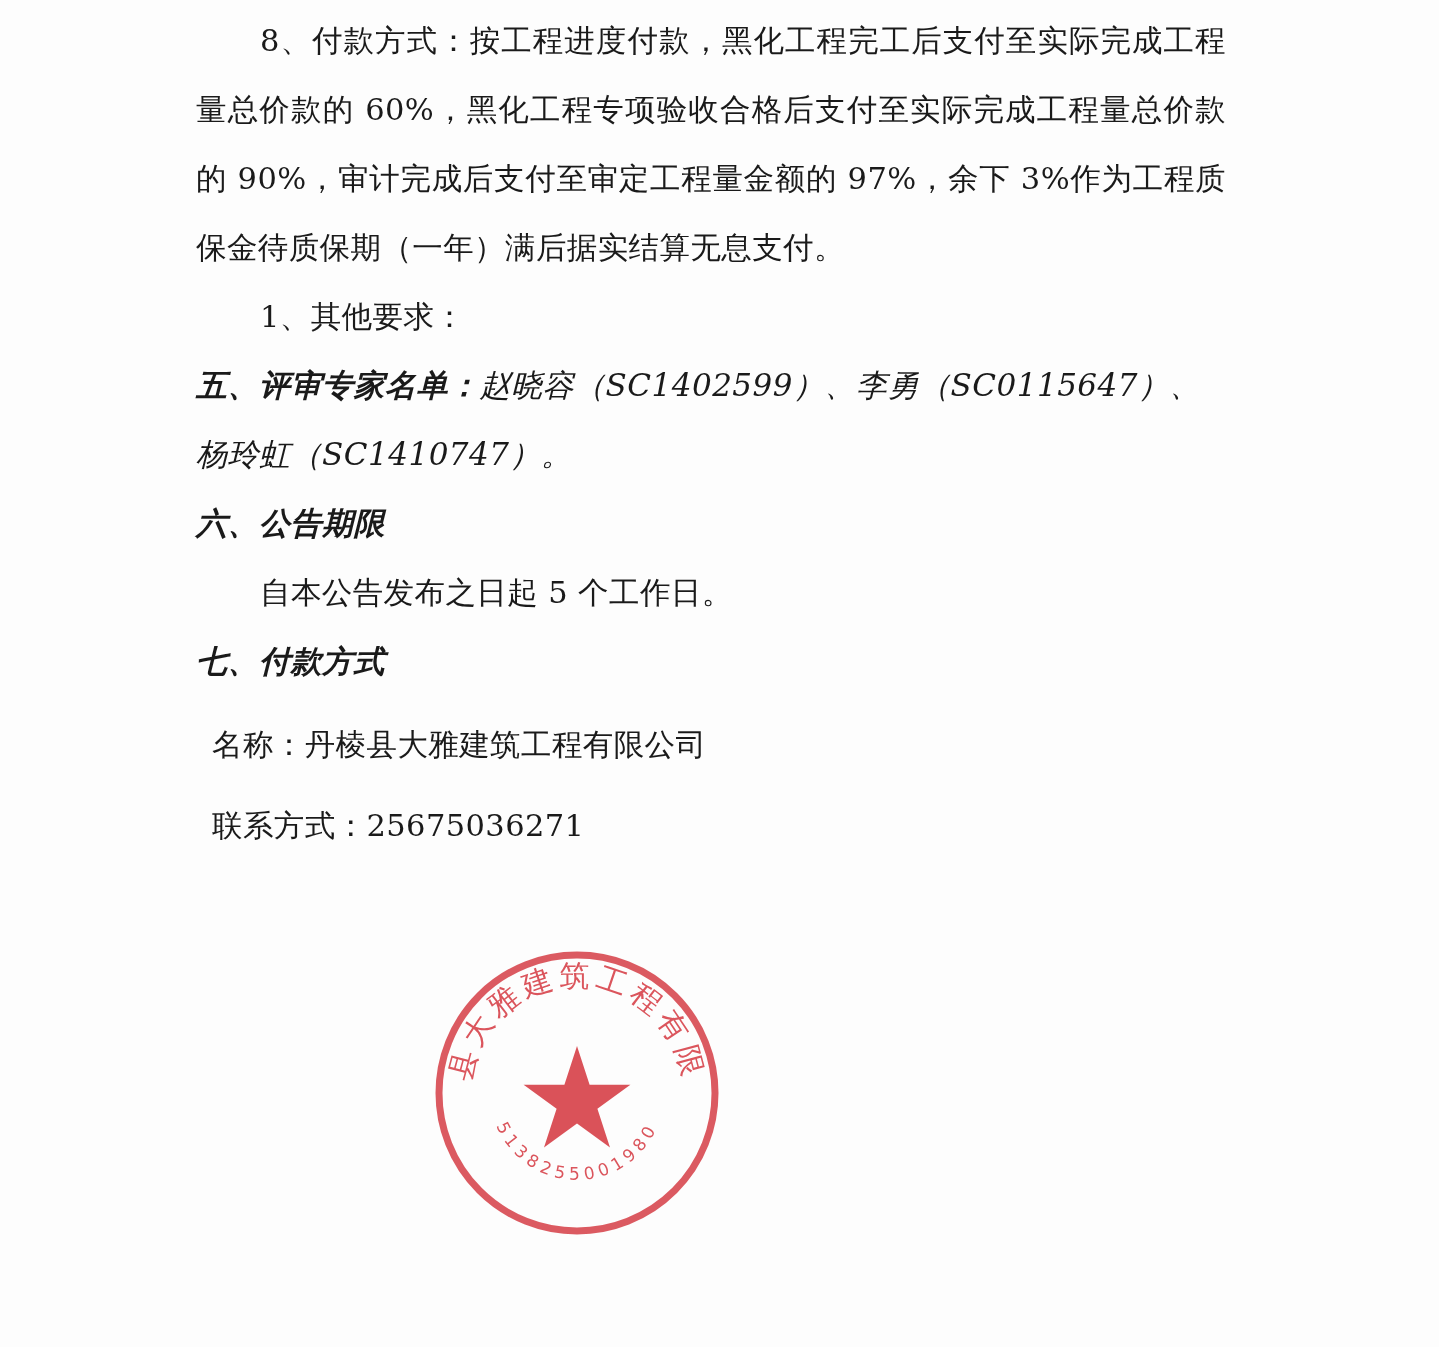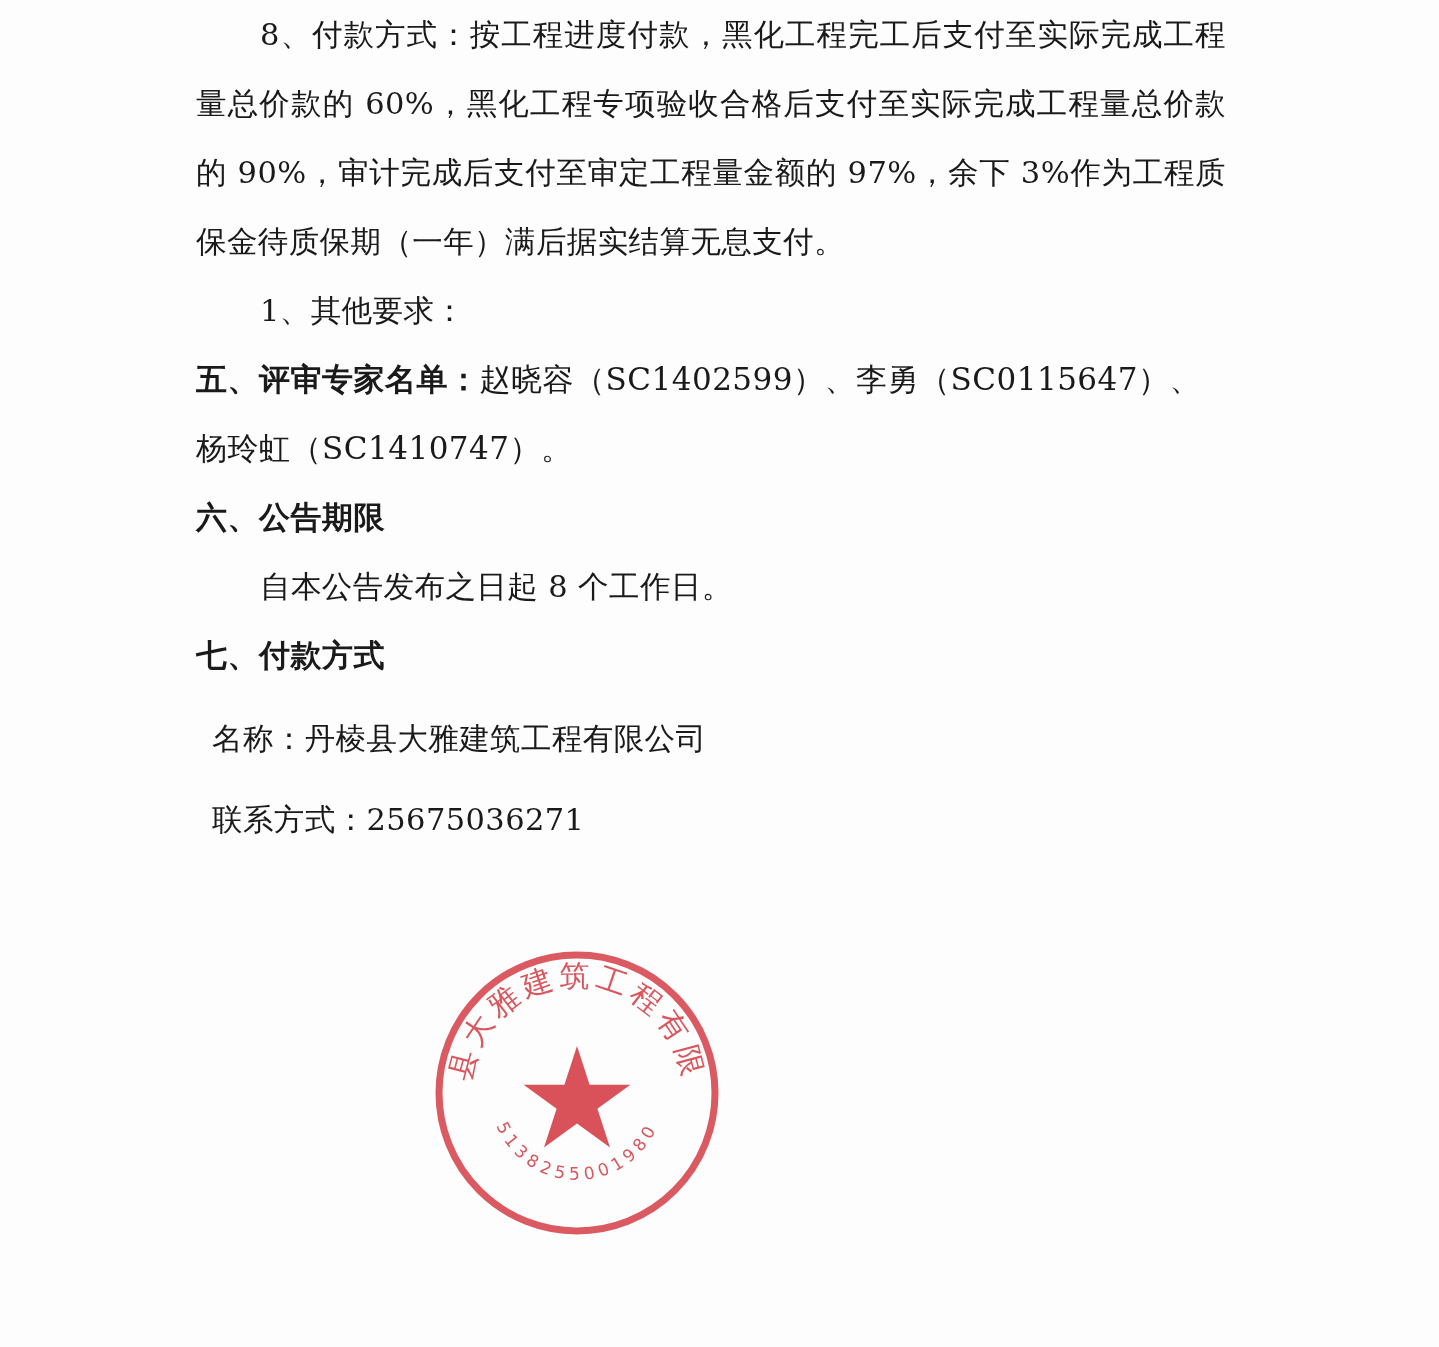--- a/index.html
+++ b/index.html
@@ -16,39 +16,41 @@
     width: 1439px;
     height: 1347px;
     background: #fdfdfd;
     overflow: hidden;
   }
   .doc-body {
     position: absolute;
     left: 196px;
     top: 0;
     width: 1030px;
+    padding-top: 6px;
   }
   .para {
     font-size: 30.5px;
     line-height: 69px;
     letter-spacing: 0.4px;
     text-align: justify;
     text-justify: inter-ideograph;
     margin: 0;
     white-space: pre-wrap;
   }
   .indent {
     text-indent: 64px;
   }
   .heading {
     font-size: 31px;
     line-height: 69px;
     font-weight: bold;
     margin: 0;
     letter-spacing: 0.5px;
+    font-style: italic;
   }
   .heading .normal {
     font-weight: normal;
   }
   .contact-line {
     font-size: 30.5px;
     line-height: 65px;
     margin: 16px;
     letter-spacing: 0.4px;
   }
@@ -75,21 +77,21 @@
     <p class="para indent">8、付款方式：按工程进度付款，黑化工程完工后支付至实际完成工程量总价款的 60%，黑化工程专项验收合格后支付至实际完成工程量总价款的 90%，审计完成后支付至审定工程量金额的 97%，余下 3%作为工程质保金待质保期（一年）满后据实结算无息支付。</p>
 
     <p class="para indent">1、其他要求：</p>
 
 
 
     <p class="heading"><span>五、评审专家名单：</span><span class="normal">赵晓容（SC1402599）、李勇（SC0115647）、杨玲虹（SC1410747）。</span></p>
 
     <p class="heading">六、公告期限</p>
 
-    <p class="para indent">自本公告发布之日起 8 个工作日。</p>
+    <p class="para indent">自本公告发布之日起 5 个工作日。</p>
 
     <p class="heading">七、付款方式</p>
 
     <p class="contact-line">名称：丹棱县大雅建筑工程有限公司</p>
     <p class="contact-line">联系方式：25675036271</p>
 
   </div>
 
   <div class="seal">
     <svg viewBox="0 0 290 290" xmlns="http://www.w3.org/2000/svg">

